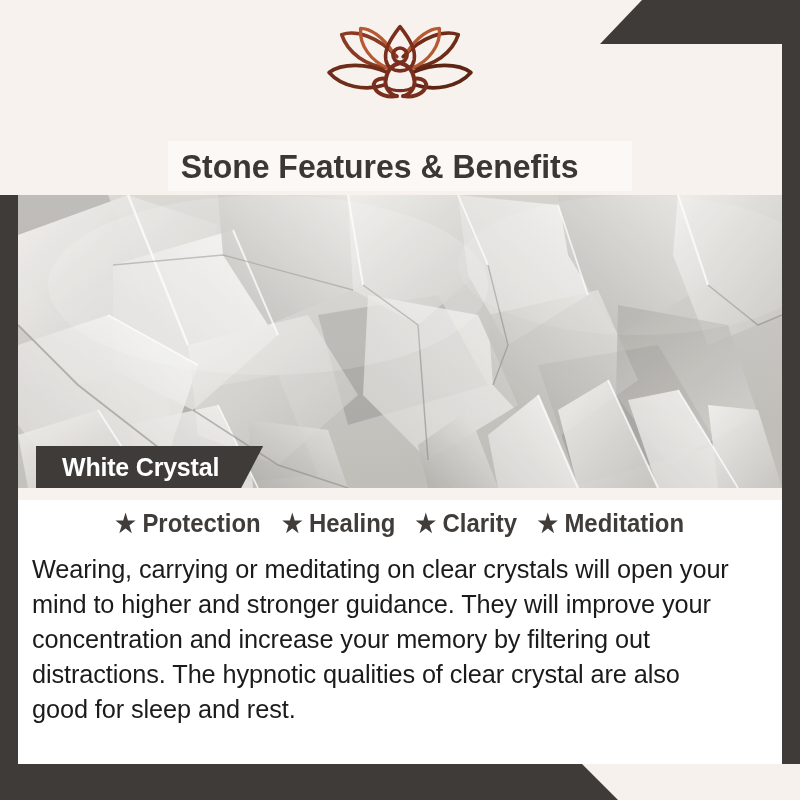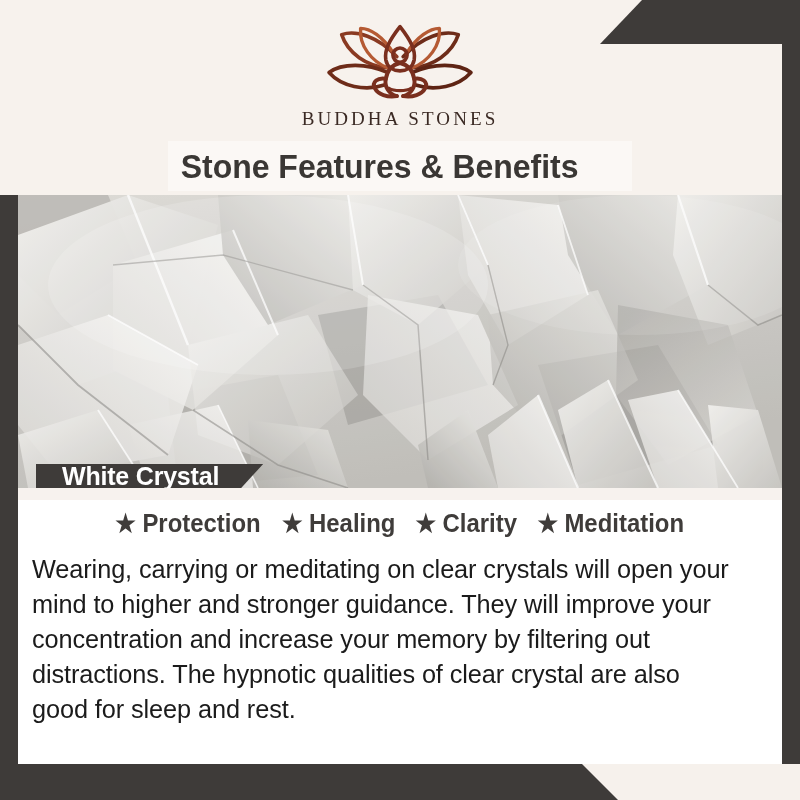--- a/index.html
+++ b/index.html
@@ -94,21 +94,21 @@
     top:195px; left:18px; width:764px; height:293px;
     overflow:hidden;
     background:#cfcdc9;
   }
   .photo-svg { position:absolute; inset:0; width:100%; height:100%; display:block; }
 
   
   .stone-label {
     position:absolute;
     left:18px; bottom:0px;
-    height:24px;
+    height:42px;
     padding:0 44px 0 26px;
     background:#3e3b39;
     display:flex; align-items:center;
     clip-path:polygon(0 0, 100% 0, calc(100% - 22px) 100%, 0 100%);
     z-index:5;
   }
   .stone-label-text {
     color:#ffffff;
     font-size:25px;
     font-weight:bold;
@@ -191,21 +191,20 @@
             <path d="M100 52 C90 54 84 62 82 72 C80 82 86 92 96 94" stroke="#7a2f1e" stroke-width="5"></path>
             <path d="M100 52 C110 54 116 62 118 72 C120 82 114 92 104 94" stroke="#7a2f1e" stroke-width="5"></path>
 
             <path d="M96 94 C84 96 72 92 68 84 C64 76 72 70 82 72" stroke="#7a2f1e" stroke-width="5"></path>
             <path d="M104 94 C116 96 128 92 132 84 C136 76 128 70 118 72" stroke="#7a2f1e" stroke-width="5"></path>
 
             <path d="M86 84 C92 88 108 88 114 84" stroke="#7a2f1e" stroke-width="4"></path>
           </g>
         </svg>
       </span>
-      <div class="brand-name">BUDDHA STONES</div>
     </div>
 
     <div class="title-panel">
       <div class="title-text">Stone Features &amp; Benefits</div>
     </div>
   </div>
 
   <div class="photo-band">
     <svg class="photo-svg" viewBox="0 0 764 293" preserveAspectRatio="none" xmlns="http://www.w3.org/2000/svg">
       <defs>

